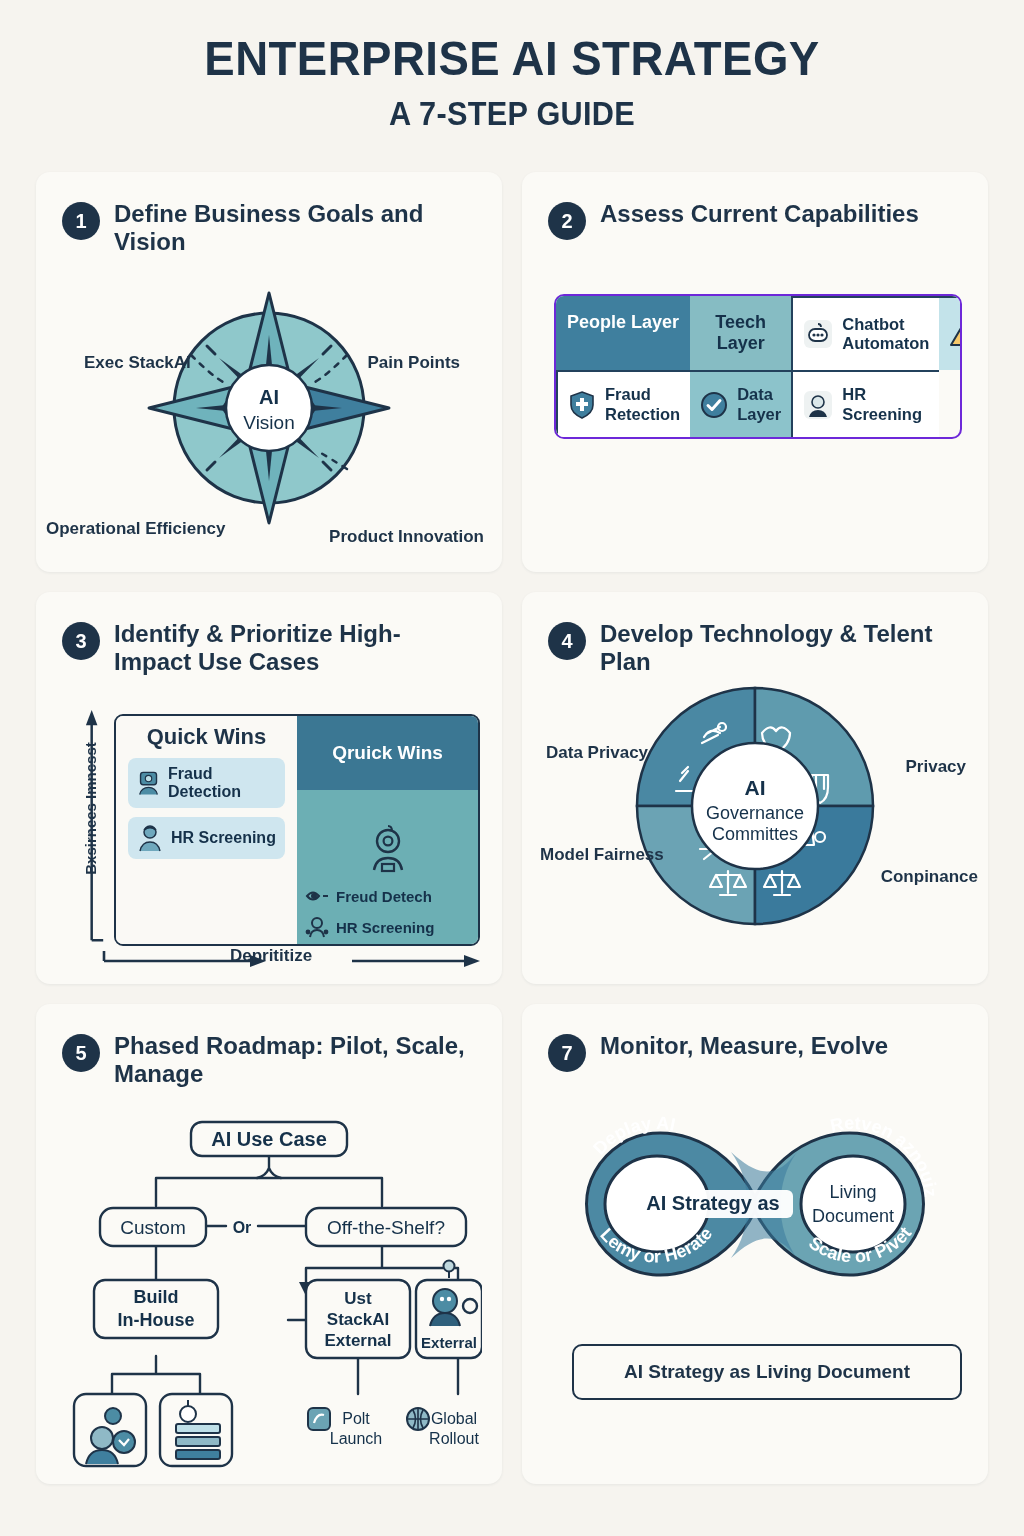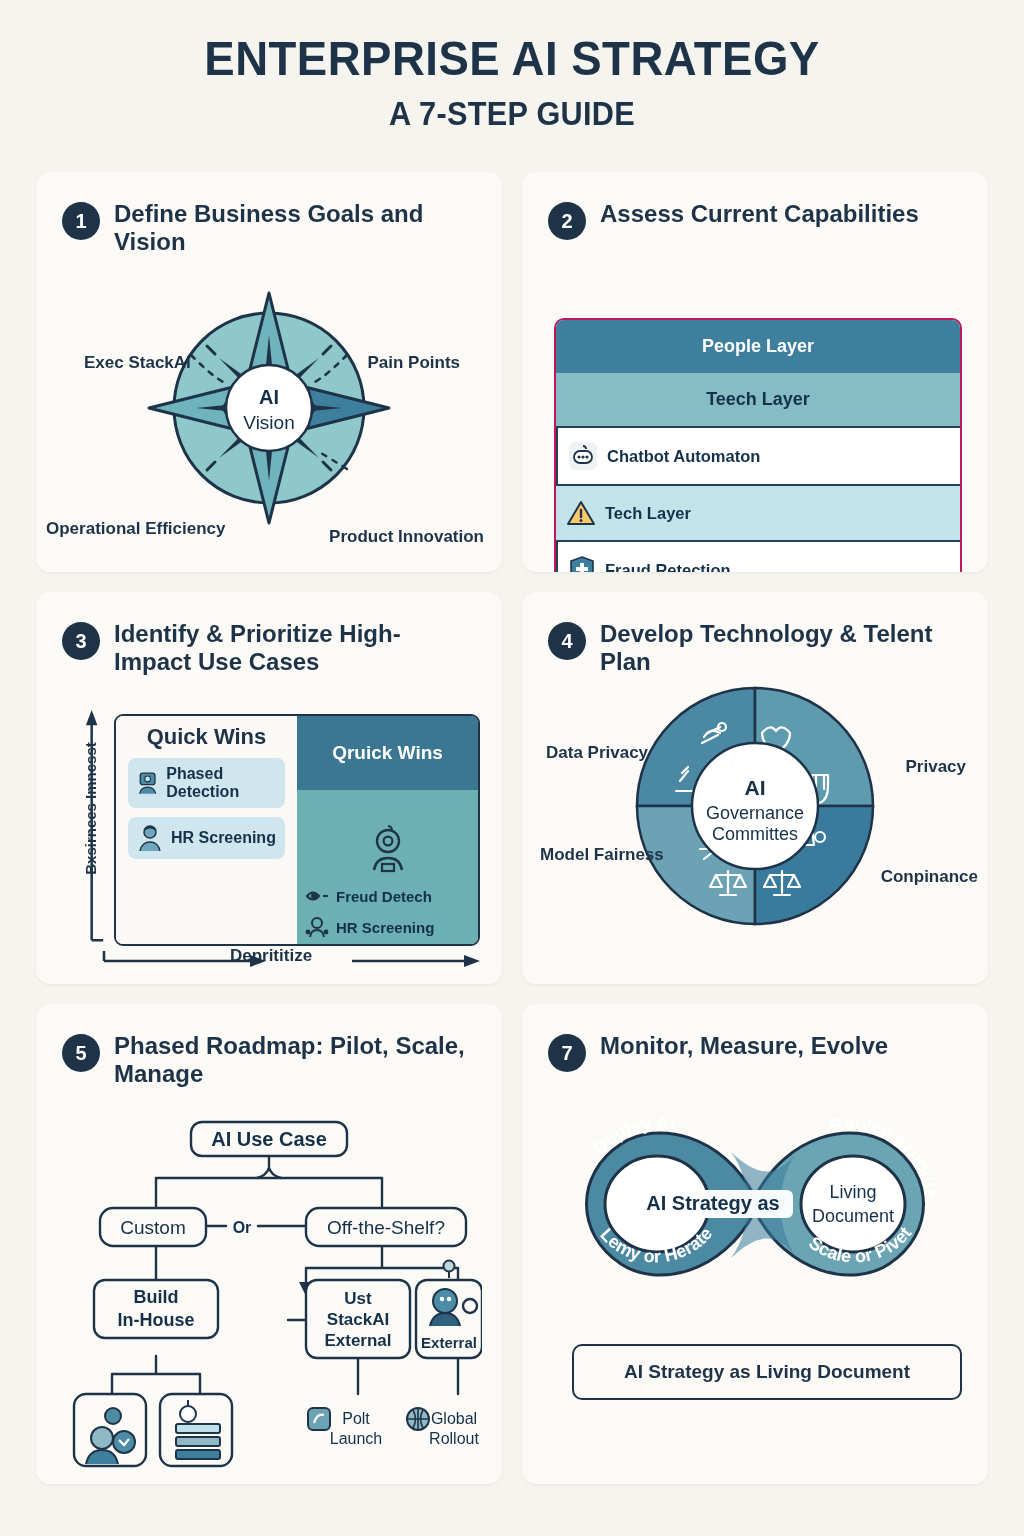--- a/index.html
+++ b/index.html
@@ -55,22 +55,22 @@
   .compass-svg{position:absolute;left:50%;top:6px;transform:translateX(-50%);}
   .clabel{position:absolute;font-size:17px;font-weight:bold;color:#1e3348;line-height:1.14;}
   .cl-exec{left:48px;top:96px;text-align:left;}
   .cl-pain{right:42px;top:96px;text-align:left;}
   .cl-oper{left:10px;top:262px;}
   .cl-prod{right:18px;top:270px;}
 
   
   .tbl{
     position:absolute;left:32px;top:122px;width:404px;
-    border:2px solid #be185d;border-radius:10px;overflow:hidden;
-    display:grid;grid-template-columns:1fr;margin-top:24px;
+    border:2px solid #6d28d9;border-radius:10px;overflow:hidden;
+    display:grid;grid-template-columns:1fr 1fr 1fr 1fr;
   }
   .th{font-size:18px;font-weight:bold;padding:16px 10px;text-align:center;line-height:1.18;}
   .th-l{background:#3f7f9e;color:#ffffff;}
   .th-r{background:#86bcc3;color:#15314a;}
   .td{padding:13px 10px;font-size:16.5px;font-weight:bold;line-height:1.16;
       display:flex;align-items:center;gap:9px;border-top:2px solid #23415c;}
   .td-l{color:#16324b;}
   .td-r{background:#ffffff;color:#16324b;border-left:2px solid #23415c;}
   .mini{flex:0 0 auto;}
 
@@ -261,21 +261,21 @@
           <div class="q-tl">Qruick Wins</div>
 
           <div class="q-r">
             <div class="q-r-title">Quick Wins</div>
             <div class="chip">
               <svg width="26" height="28" viewBox="0 0 26 28">
                 <rect x="4" y="2" width="18" height="14" rx="3" fill="#4c8ca4" stroke="#1e3348" stroke-width="1.6"></rect>
                 <circle cx="13" cy="9" r="3.6" fill="#bfe0e8" stroke="#1e3348" stroke-width="1.3"></circle>
                 <path d="M3 27 q2 -8 10 -8 q8 0 10 8" fill="#4c8ca4" stroke="#1e3348" stroke-width="1.4"></path>
               </svg>
-              <span>Phased Detection</span>
+              <span>Fraud Detection</span>
             </div>
             <div class="chip">
               <svg width="26" height="28" viewBox="0 0 26 28">
                 <circle cx="13" cy="8" r="6" fill="#6fa8bd" stroke="#1e3348" stroke-width="1.5"></circle>
                 <path d="M7 6 q6 -5 12 0" stroke="#1e3348" stroke-width="1.8" fill="none"></path>
                 <path d="M3 27 q2 -9 10 -9 q8 0 10 9" fill="#6fa8bd" stroke="#1e3348" stroke-width="1.4"></path>
               </svg>
               <span>HR Screening</span>
             </div>
           </div>

